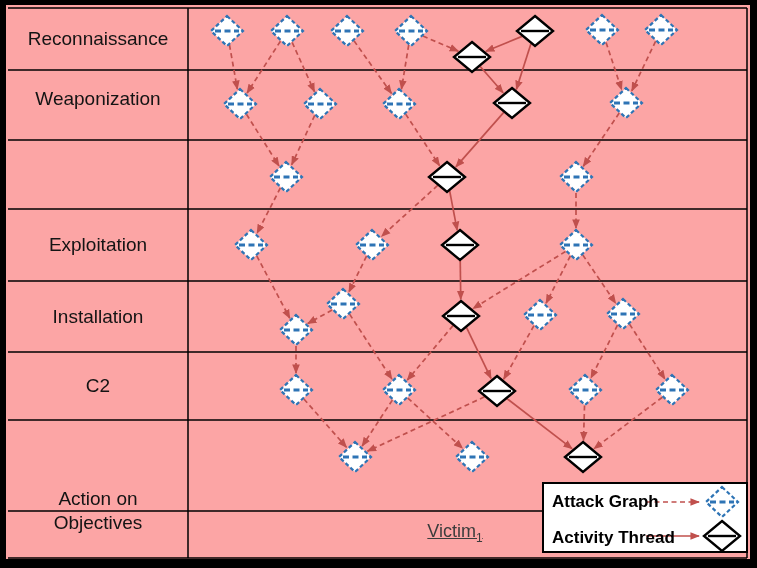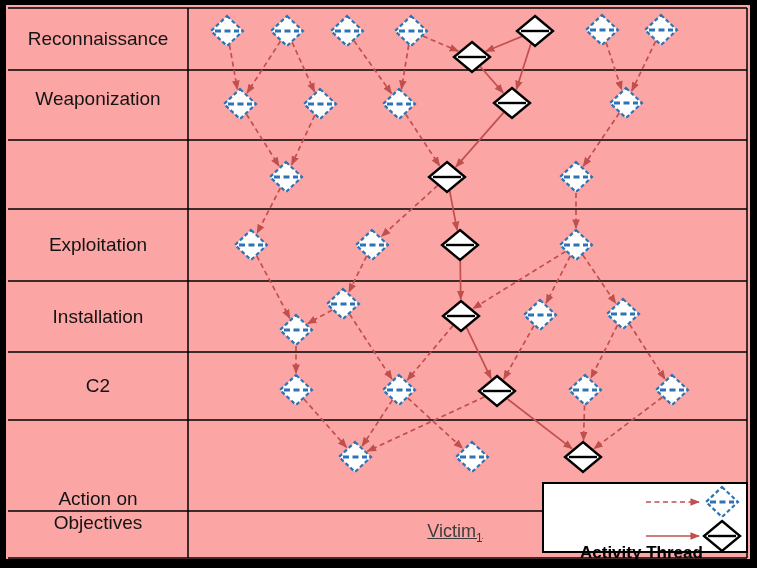--- a/index.html
+++ b/index.html
@@ -8,21 +8,21 @@
   .outer-border{position:absolute;inset:0;border-style:solid;border-color:#000;
                 border-width:5px 7px 9px 6px;pointer-events:none;z-index:30;}
   svg.canvas{position:absolute;left:0;top:0;z-index:5;}
   .row-label{position:absolute;left:14px;width:168px;display:flex;align-items:center;justify-content:center;
              text-align:center;color:#141414;font-size:19px;line-height:1.25;white-space:pre-line;z-index:10;}
   .victim-label{position:absolute;left:355px;top:521px;width:200px;text-align:center;color:#3c3c3c;
                 font-size:18px;z-index:10;text-decoration:underline;}
   .victim-label sub{font-size:12px;}
   .legend-label{position:absolute;font-weight:bold;color:#000;font-size:17px;z-index:12;}
   #legend-attack-label{left:552px;top:492px;}
-  #legend-thread-label{left:552px;top:543px;margin-left:28px;}
+  #legend-thread-label{left:552px;top:528px;}
 </style>
 </head>
 <body>
 
 <div class="stage">
   <svg class="canvas" id="graph-svg" width="757" height="568" viewBox="0 0 757 568">
       <defs>
         <marker id="arrow" viewBox="0 0 10 8" refX="9" refY="4" markerWidth="9.5" markerHeight="8" orient="auto" markerUnits="userSpaceOnUse">
           <path d="M0,0 L10,4 L0,8 Z" fill="#C0504D"></path>
         </marker>
@@ -229,16 +229,17 @@
   <div class="row-label" id="row-4" style="top: 281px; height: 71px;">Installation</div>
   <div class="row-label" id="row-3" style="top: 209px; height: 72px;">Exploitation</div>
   <div class="row-label" id="row-5" style="top: 352px; height: 68px;">C2</div>
   <div class="row-label" id="row-6" style="top: 420px; height: 85px; margin-top: 48px;">Action on
 Objectives</div>
 
   <div class="victim-label">
     <span>Victim</span><sub>1</sub>
   </div>
 
+  <div class="legend-label" id="legend-attack-label">Attack Graph</div>
   <div class="legend-label" id="legend-thread-label">Activity Thread</div>
 
   <div class="outer-border"></div>
 </div>
 
 </body></html>

